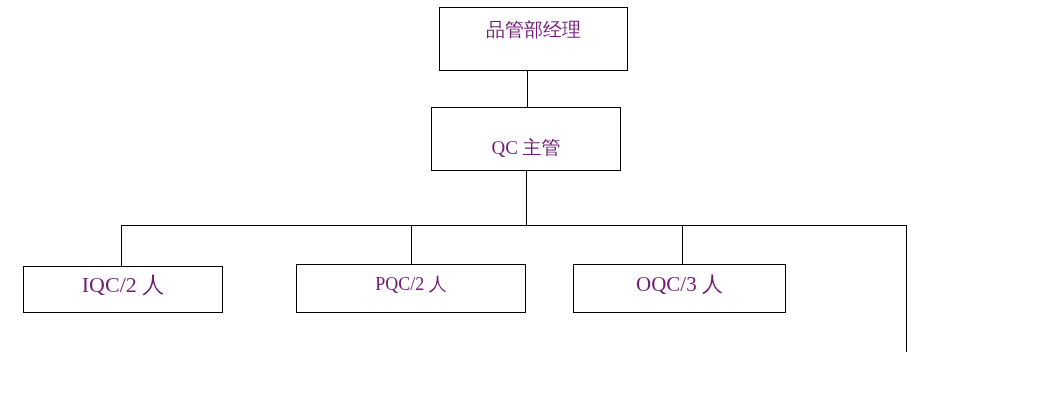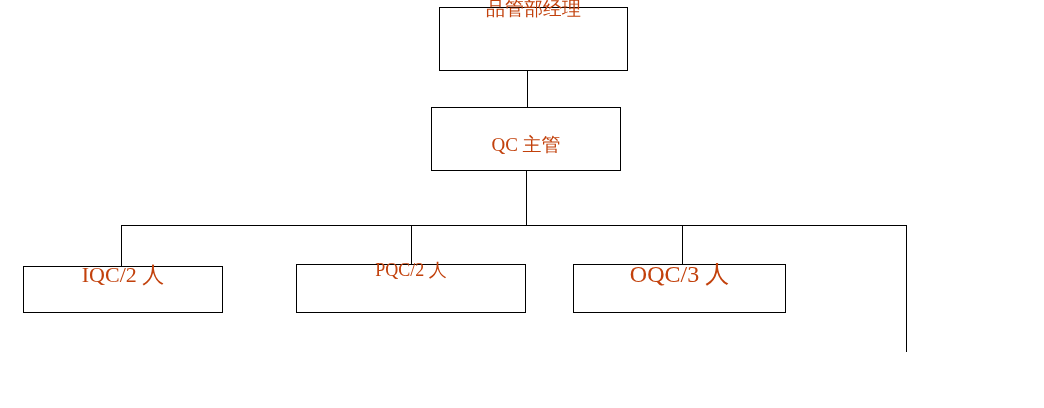--- a/index.html
+++ b/index.html
@@ -15,40 +15,40 @@
     background: #ffffff;
     overflow: hidden;
     font-family: "Liberation Serif", "DejaVu Serif", serif;
   }
   .node {
     position: absolute;
     box-sizing: border-box;
     border: 1px solid #000000;
     background: #ffffff;
     display: flex;
-    align-items: flex-start;
+    align-items: center;
     justify-content: center;
-    color: #c2410c;
+    color: #701a75;
     white-space: nowrap;
   }
   .node .node-label {
     display: block;
     line-height: 1.1;
     text-align: center;
   }
   
   .n-manager   { left: 439px; top:   7px; width: 189px; height:  64px; font-size: 19px; }
   .n-manager .node-label { transform: translateY(-9px); }
   .n-supervisor{ left: 431px; top: 107px; width: 190px; height:  64px; font-size: 19px; }
   .n-supervisor .node-label { transform: translateY(-9px); margin-top: 36px; }
   .n-iqc       { left:  23px; top: 266px; width: 200px; height:  47px; font-size: 22px; }
   .n-iqc .node-label { transform: translateY(-4px); }
   .n-pqc       { left: 296px; top: 264px; width: 230px; height:  49px; font-size: 18px; }
   .n-pqc .node-label { transform: translateY(-4px); }
-  .n-oqc       { left: 573px; top: 264px; width: 213px; height:  49px; font-size: 24px; }
+  .n-oqc       { left: 573px; top: 264px; width: 213px; height:  49px; font-size: 21px; }
   .n-oqc .node-label { transform: translateY(-4px); }
   .n-engineer  { left: 840px; top: 352px; width: 181px; height:  48px; font-size: 17px; }
   .n-engineer .node-label { transform: translateY(-3px); }
 
   .connector {
     position: absolute;
     background: #000000;
   }
   .v { width: 1px; }
   .h { height: 1px; }

